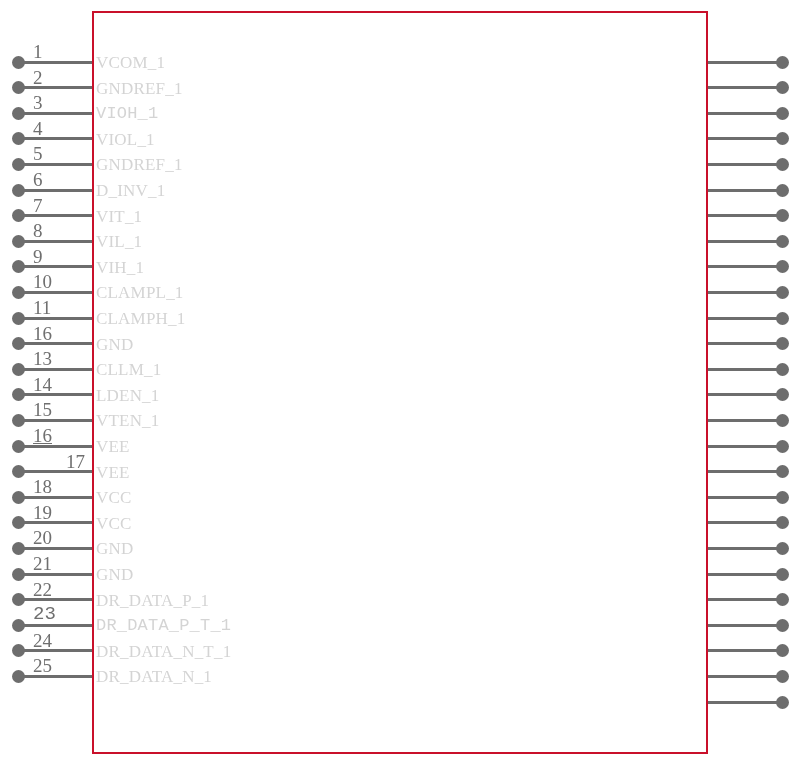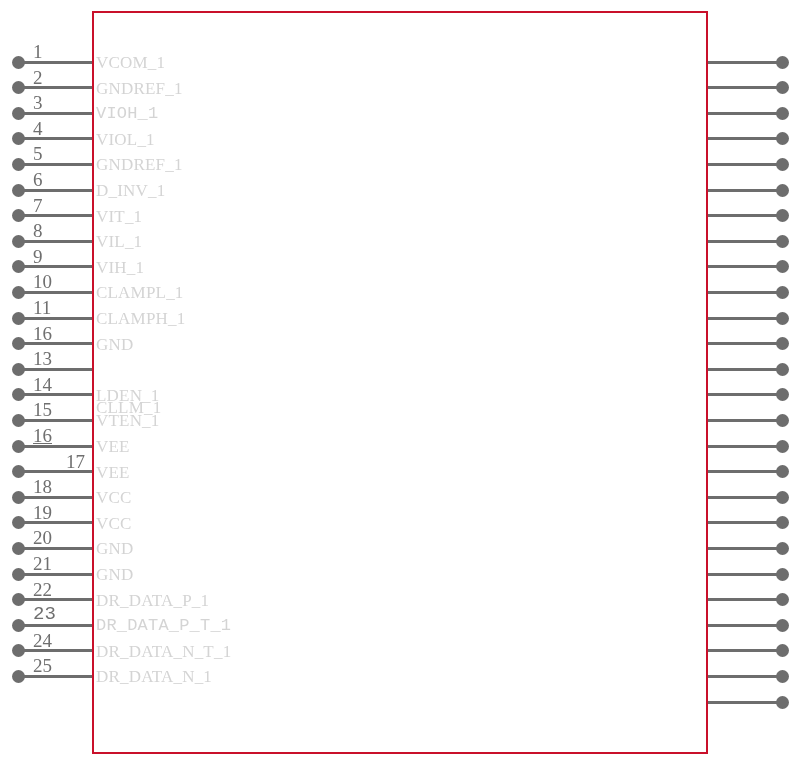--- a/index.html
+++ b/index.html
@@ -145,21 +145,21 @@
       <div style="position: absolute;">
         <div class="pin-dot" style="left: 11.5px; top: 337.1px;"></div>
         <div class="pin-wire" style="left: 18px; top: 342.1px; width: 74px;"></div>
         <div class="pin-number left" style="left: 33px; top: 323.6px;">16</div>
         <div class="pin-name left" style="left: 96px; top: 335.6px;">GND</div>
       </div>
       <div style="position: absolute;">
         <div class="pin-dot" style="left: 11.5px; top: 362.7px;"></div>
         <div class="pin-wire" style="left: 18px; top: 367.7px; width: 74px;"></div>
         <div class="pin-number left" style="left: 33px; top: 349.2px;">13</div>
-        <div class="pin-name left" style="left: 96px; top: 361.2px; margin-top: 38px;">CLLM_1</div>
+        <div class="pin-name left" style="left: 96px; top: 361.2px;">CLLM_1</div>
       </div>
       <div style="position: absolute;">
         <div class="pin-dot" style="left: 11.5px; top: 388.3px;"></div>
         <div class="pin-wire" style="left: 18px; top: 393.3px; width: 74px;"></div>
         <div class="pin-number left" style="left: 33px; top: 374.8px;">14</div>
         <div class="pin-name left" style="left: 96px; top: 386.8px;">LDEN_1</div>
       </div>
       <div style="position: absolute;">
         <div class="pin-dot" style="left: 11.5px; top: 413.9px;"></div>
         <div class="pin-wire" style="left: 18px; top: 418.9px; width: 74px;"></div>

